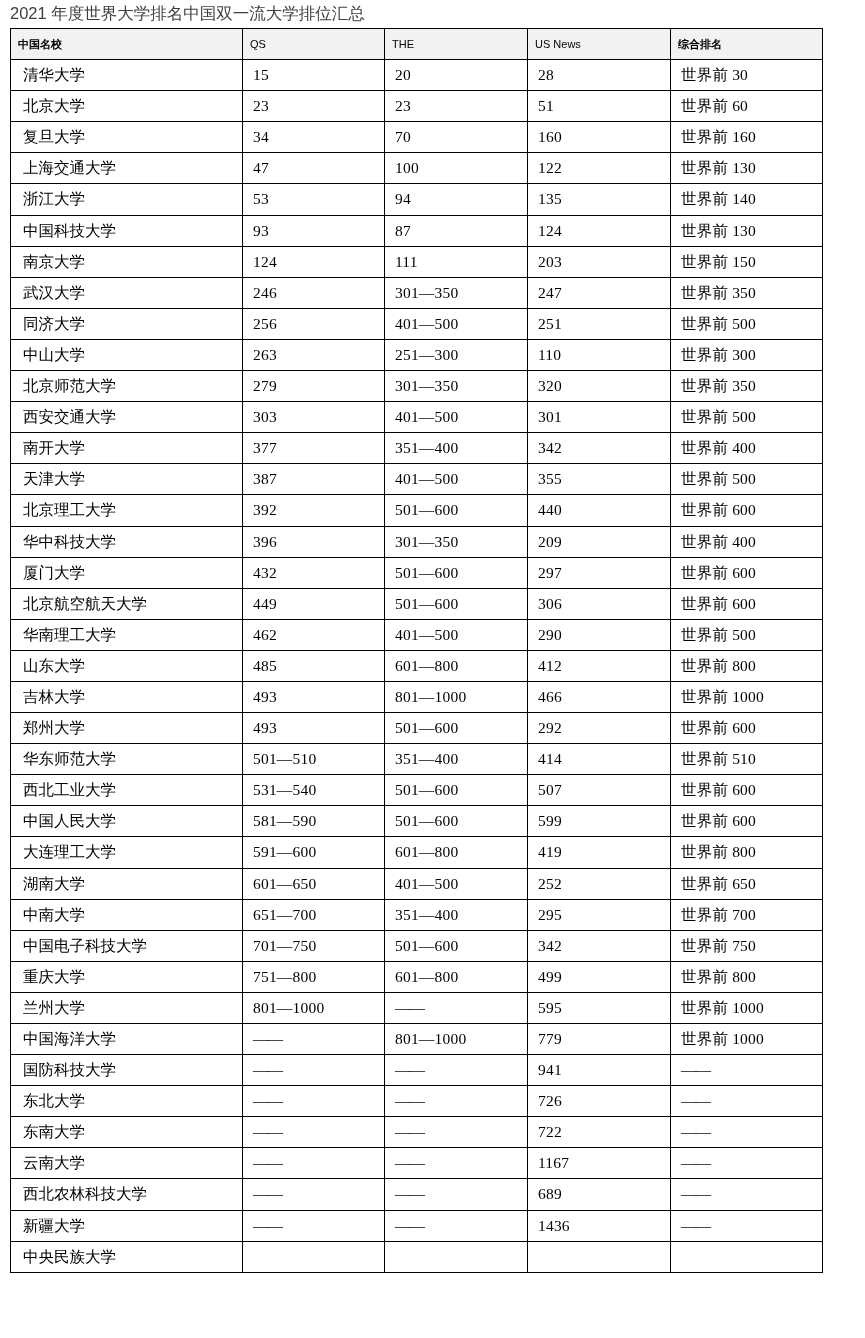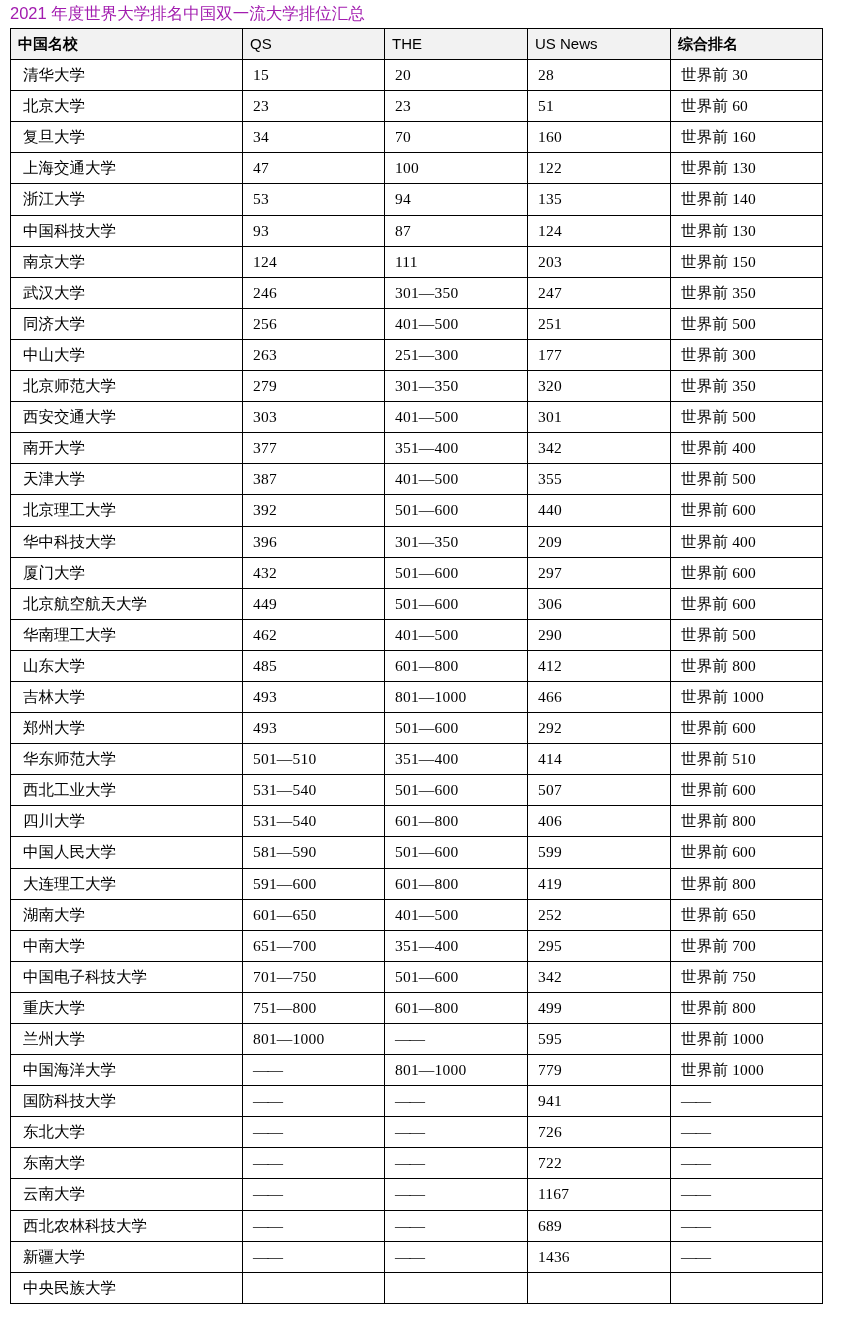--- a/index.html
+++ b/index.html
@@ -25,21 +25,21 @@
 
   .doc-title {
     position: absolute;
     left: 10px;
     top: 2px;
     font-family: "Liberation Sans", "DejaVu Sans", sans-serif;
     font-size: 16.5px;
     line-height: 22px;
     font-weight: 400;
     letter-spacing: 0px;
-    color: #a21caf;
+    color: #404040;
     white-space: nowrap;
   }
 
   .table-wrap {
     position: absolute;
     left: 10px;
     top: 28px;
     width: 812px;
   }
 
@@ -65,21 +65,21 @@
     text-align: left;
     vertical-align: middle;
     font-weight: 400;
     white-space: nowrap;
     overflow: hidden;
   }
 
   table.rank-table thead th {
     background: #f2f2f2;
     font-family: "Liberation Sans", "DejaVu Sans", sans-serif;
-    font-size: 15px;
+    font-size: 11px;
     font-weight: 400;
     padding-left: 7px;
   }
 
   table.rank-table thead th.th-name,
   table.rank-table thead th.th-total {
     font-weight: 700;
   }
 
   table.rank-table tbody td {
@@ -188,21 +188,21 @@
             <td class="cell-name">同济大学</td>
             <td class="cell-num">256</td>
             <td class="cell-num">401—500</td>
             <td class="cell-num">251</td>
             <td class="cell-num">世界前 500</td>
           </tr>
           <tr>
             <td class="cell-name">中山大学</td>
             <td class="cell-num">263</td>
             <td class="cell-num">251—300</td>
-            <td class="cell-num">177</td>
+            <td class="cell-num">110</td>
             <td class="cell-num">世界前 300</td>
           </tr>
           <tr>
             <td class="cell-name">北京师范大学</td>
             <td class="cell-num">279</td>
             <td class="cell-num">301—350</td>
             <td class="cell-num">320</td>
             <td class="cell-num">世界前 350</td>
           </tr>
           <tr>
@@ -290,27 +290,20 @@
             <td class="cell-num">世界前 510</td>
           </tr>
           <tr>
             <td class="cell-name">西北工业大学</td>
             <td class="cell-num">531—540</td>
             <td class="cell-num">501—600</td>
             <td class="cell-num">507</td>
             <td class="cell-num">世界前 600</td>
           </tr>
           <tr>
-            <td class="cell-name">四川大学</td>
-            <td class="cell-num">531—540</td>
-            <td class="cell-num">601—800</td>
-            <td class="cell-num">406</td>
-            <td class="cell-num">世界前 800</td>
-          </tr>
-          <tr>
             <td class="cell-name">中国人民大学</td>
             <td class="cell-num">581—590</td>
             <td class="cell-num">501—600</td>
             <td class="cell-num">599</td>
             <td class="cell-num">世界前 600</td>
           </tr>
           <tr>
             <td class="cell-name">大连理工大学</td>
             <td class="cell-num">591—600</td>
             <td class="cell-num">601—800</td>

